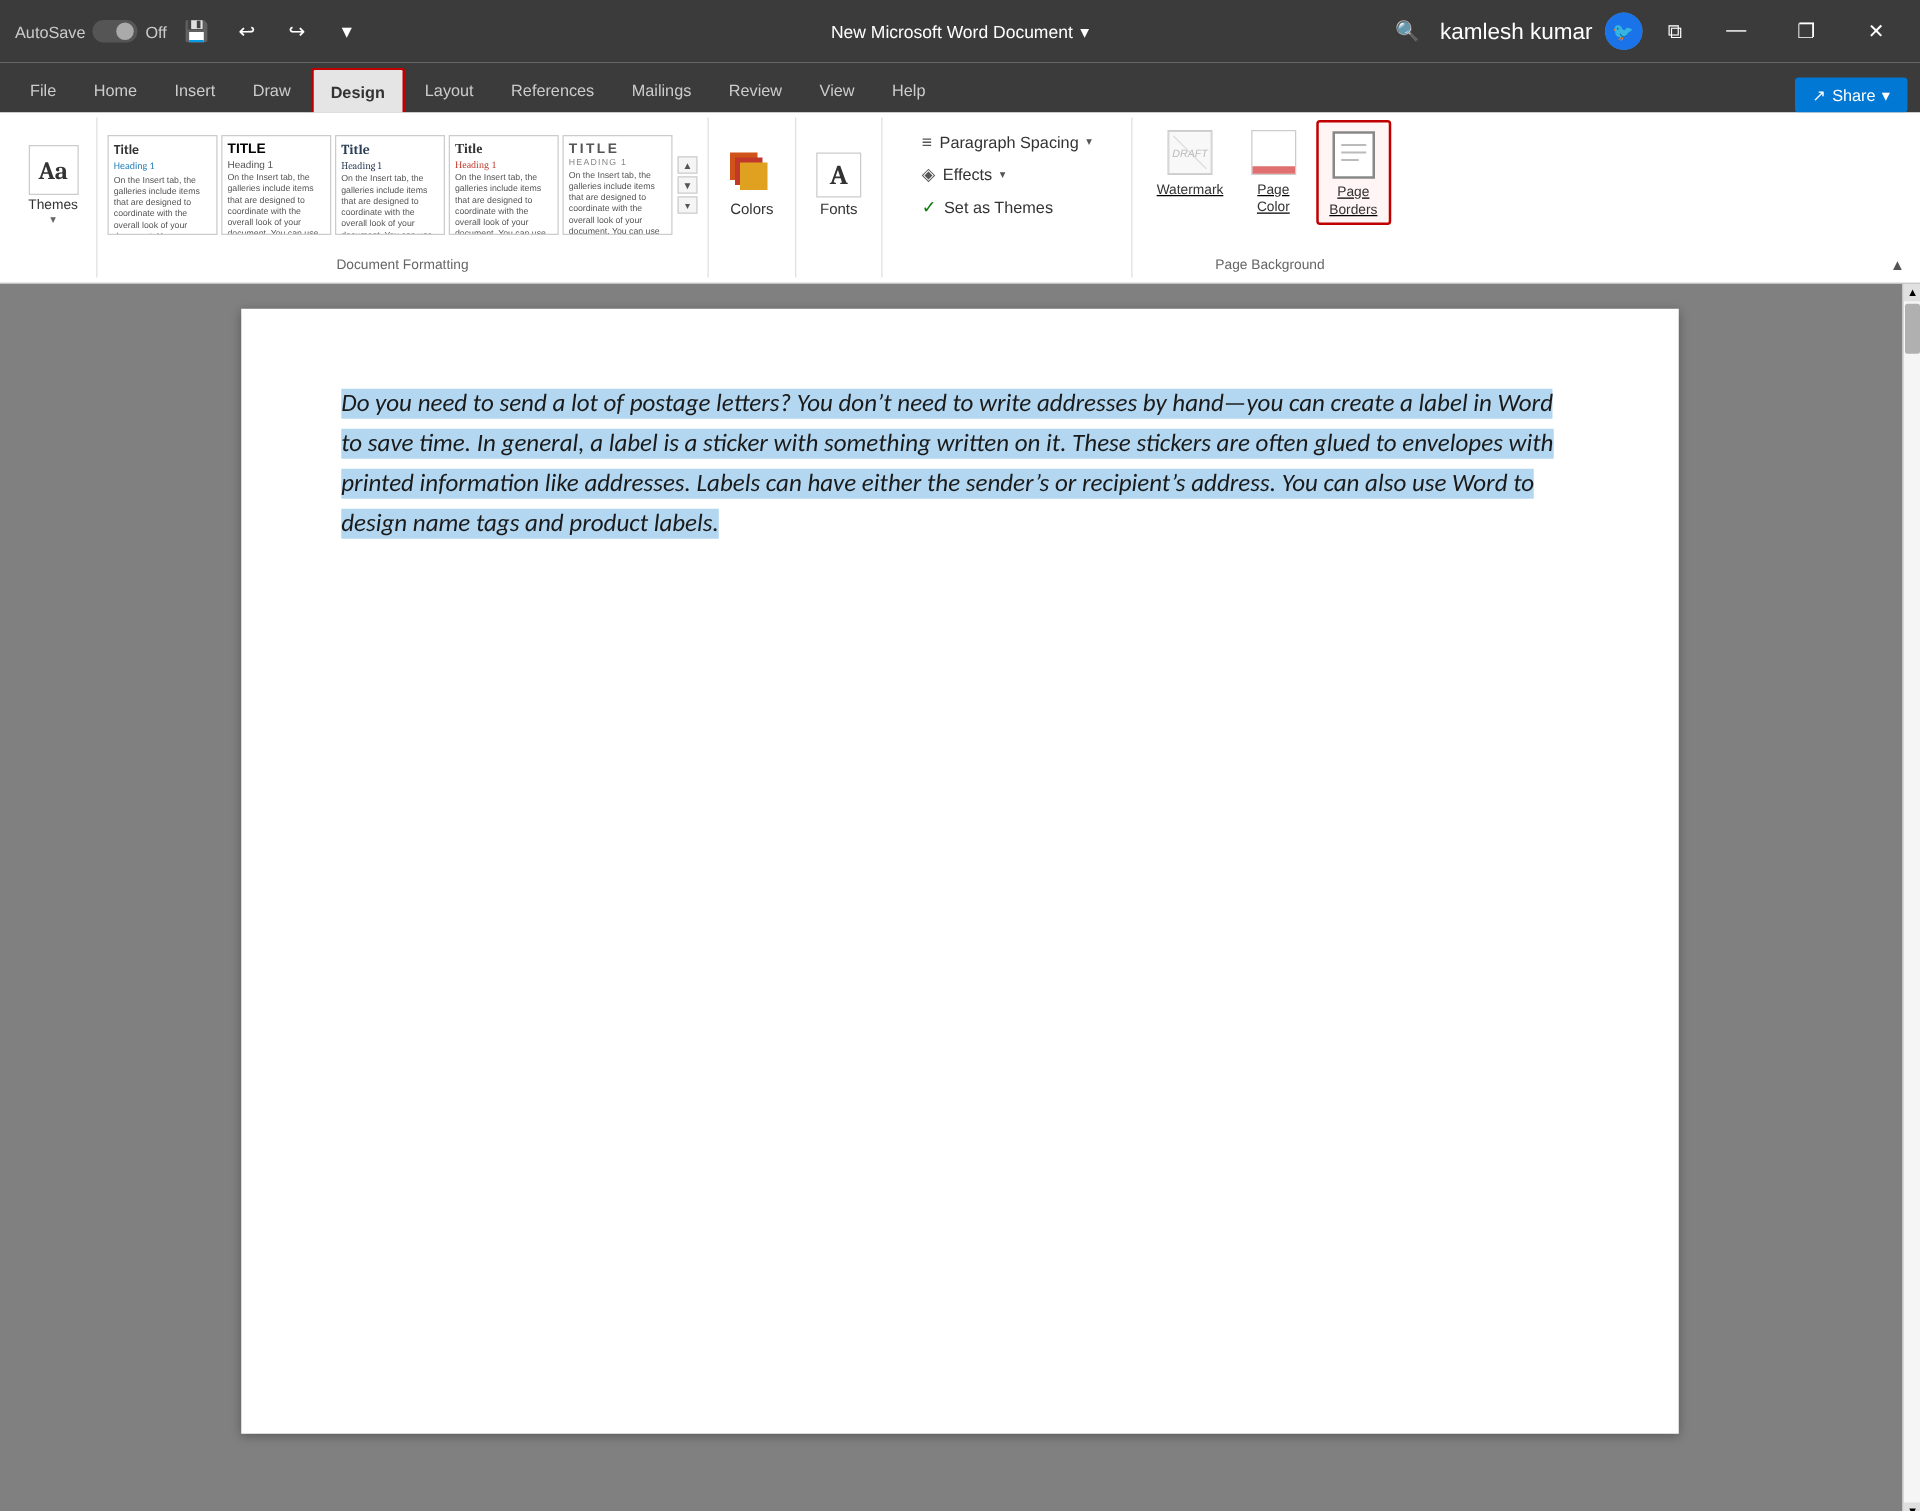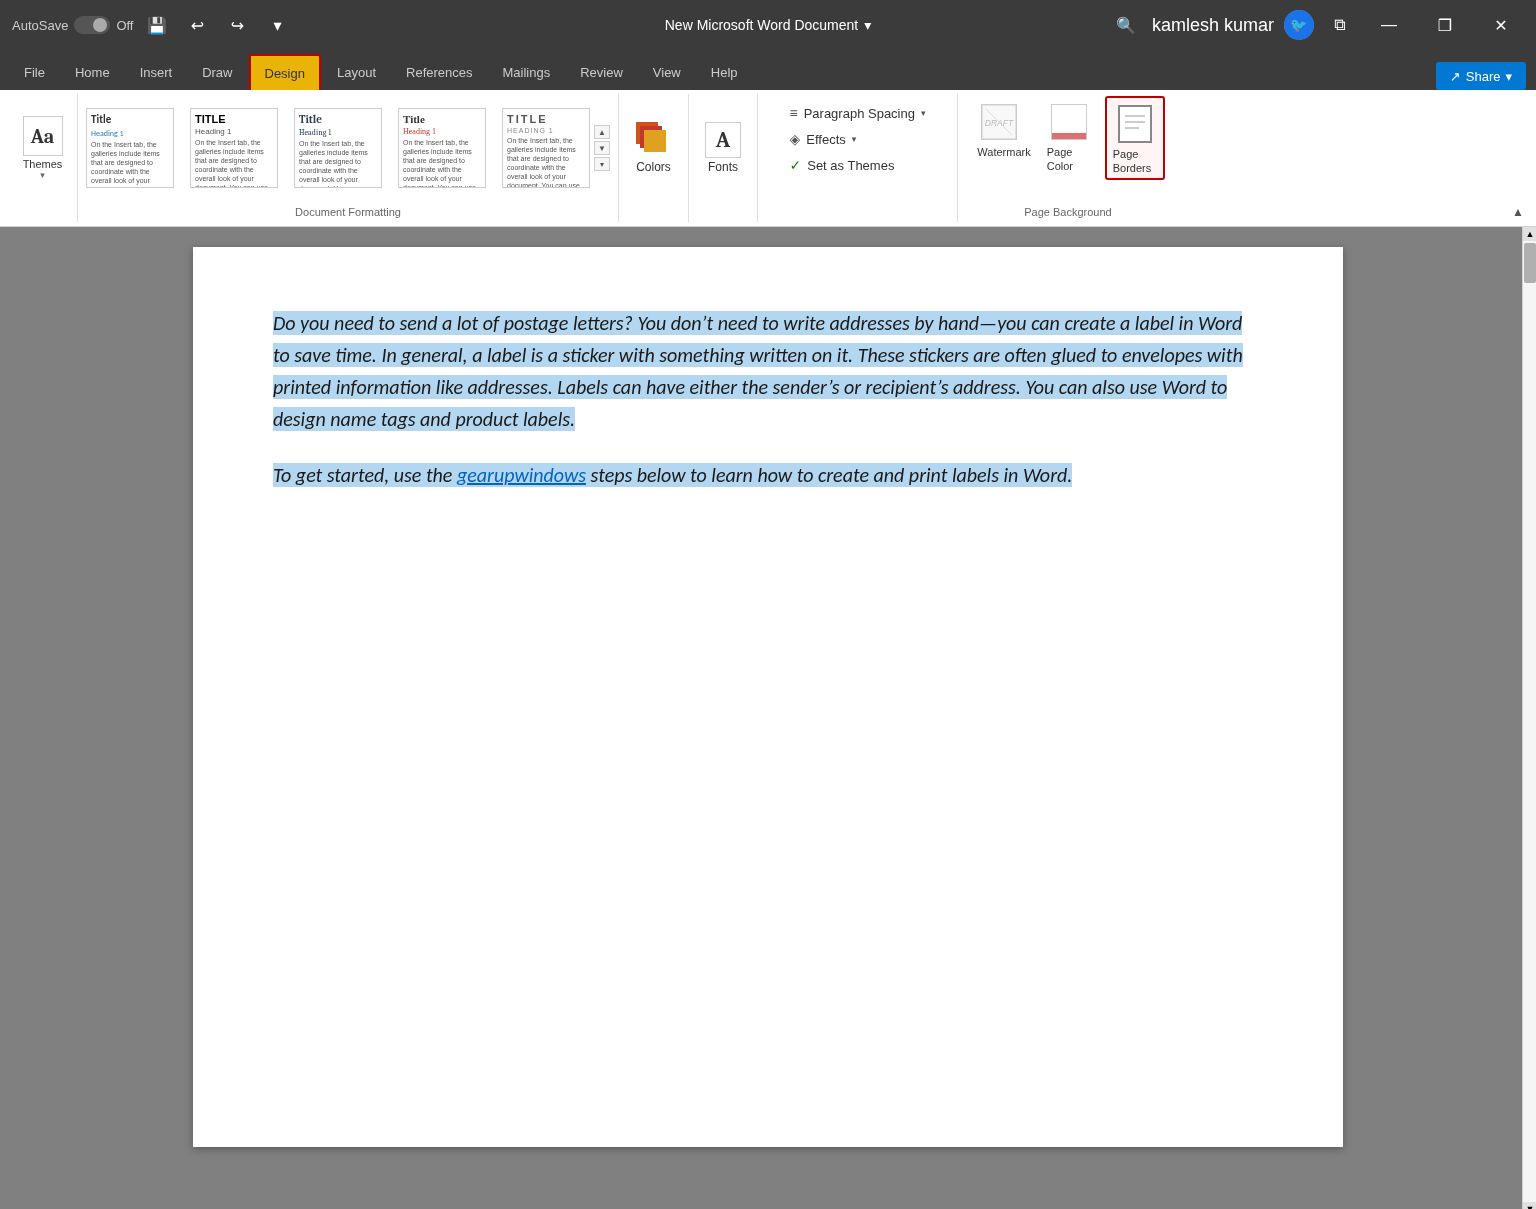--- a/index.html
+++ b/index.html
@@ -37,21 +37,21 @@
     .ribbon-tab {
       padding: 6px 14px;
       font-size: 13px;
       color: #ccc;
       cursor: pointer;
       border-radius: 3px 3px 0 0;
       height: 36px;
       display: flex;
       align-items: center;
     }
-    .ribbon-tab.active { background: #eab308; color: #333; font-weight: 400; border: 2px solid #c00000; border-bottom: none; }
+    .ribbon-tab.active { background: #e5e5e5; color: #333; font-weight: 700; border: 2px solid #c00000; border-bottom: none; }
     .ribbon-tab-right { margin-left: auto; display: flex; align-items: center; }
     .share-btn {
       background: #0078d4;
       color: white;
       padding: 5px 14px;
       border-radius: 3px;
       font-size: 13px;
       cursor: pointer;
       display: flex;
       align-items: center;
@@ -107,21 +107,21 @@
       font-size: 20px;
       font-weight: bold;
       background: #fff;
       font-family: Cambria, serif;
       color: #333;
     }
     .themes-label { font-size: 11px; color: #333; margin-top: 2px; }
     .themes-arrow { font-size: 9px; color: #666; }
 
     
-    .doc-format-scroll { display: flex; align-items: center; gap: 16px; justify-content: space-between; }
+    .doc-format-scroll { display: flex; align-items: center; gap: 3px; justify-content: space-between; }
     .format-thumb {
       width: 88px;
       height: 80px;
       border: 1px solid #ccc;
       background: #fff;
       cursor: pointer;
       padding: 4px;
       font-size: 8px;
       color: #333;
       position: relative;
@@ -187,26 +187,27 @@
     }
     .para-btn .icon { font-size: 14px; color: #555; }
     .para-btn .arrow { font-size: 9px; color: #555; }
     .checkmark { color: #107c10; font-size: 14px; }
 
     
     .page-bg-group { display: flex; gap: 4px; align-items: flex-start; padding-bottom: 20px; }
     .page-bg-btn {
       display: flex;
       flex-direction: column;
-      align-items: flex-start;
+      align-items: center;
       gap: 2px;
       cursor: pointer;
       padding: 4px 6px;
       border-radius: 3px;
       min-width: 60px;
+      text-decoration: underline;
     }
     .page-bg-btn.highlighted {
       border: 2px solid #c00000;
       background: #fff5f5;
     }
     .page-bg-icon {
       width: 44px;
       height: 44px;
       display: flex;
       align-items: center;
@@ -507,19 +508,16 @@
       <div style="width:14px; height:14px; background:#e0e0e0; display:flex; align-items:center; justify-content:center; font-size:9px; cursor:pointer;">▲</div>
       <div style="width:12px; height:40px; background:#b0b0b0; margin:2px auto; border-radius:2px;"></div>
       <div style="position:absolute; bottom:0; width:14px; height:14px; background:#e0e0e0; display:flex; align-items:center; justify-content:center; font-size:9px; cursor:pointer;">▼</div>
     </div>
 
     <div class="doc-page">
       <div class="doc-text">
         <p class="doc-para">
           <span class="text-selected">Do you need to send a lot of postage letters? You don’t need to write addresses by hand—you can create a label in Word to save time. In general, a label is a sticker with something written on it. These stickers are often glued to envelopes with printed information like addresses. Labels can have either the sender’s or recipient’s address. You can also use Word to design name tags and product labels.</span>
         </p>
-        <p class="doc-para">
-          <span class="text-selected">To get started, use the </span><a class="doc-link text-selected">gearupwindows</a><span class="text-selected"> steps below to learn how to create and print labels in Word.</span>
-        </p>
       </div>
     </div>
   </div>
 </div>
 
 </body></html>

